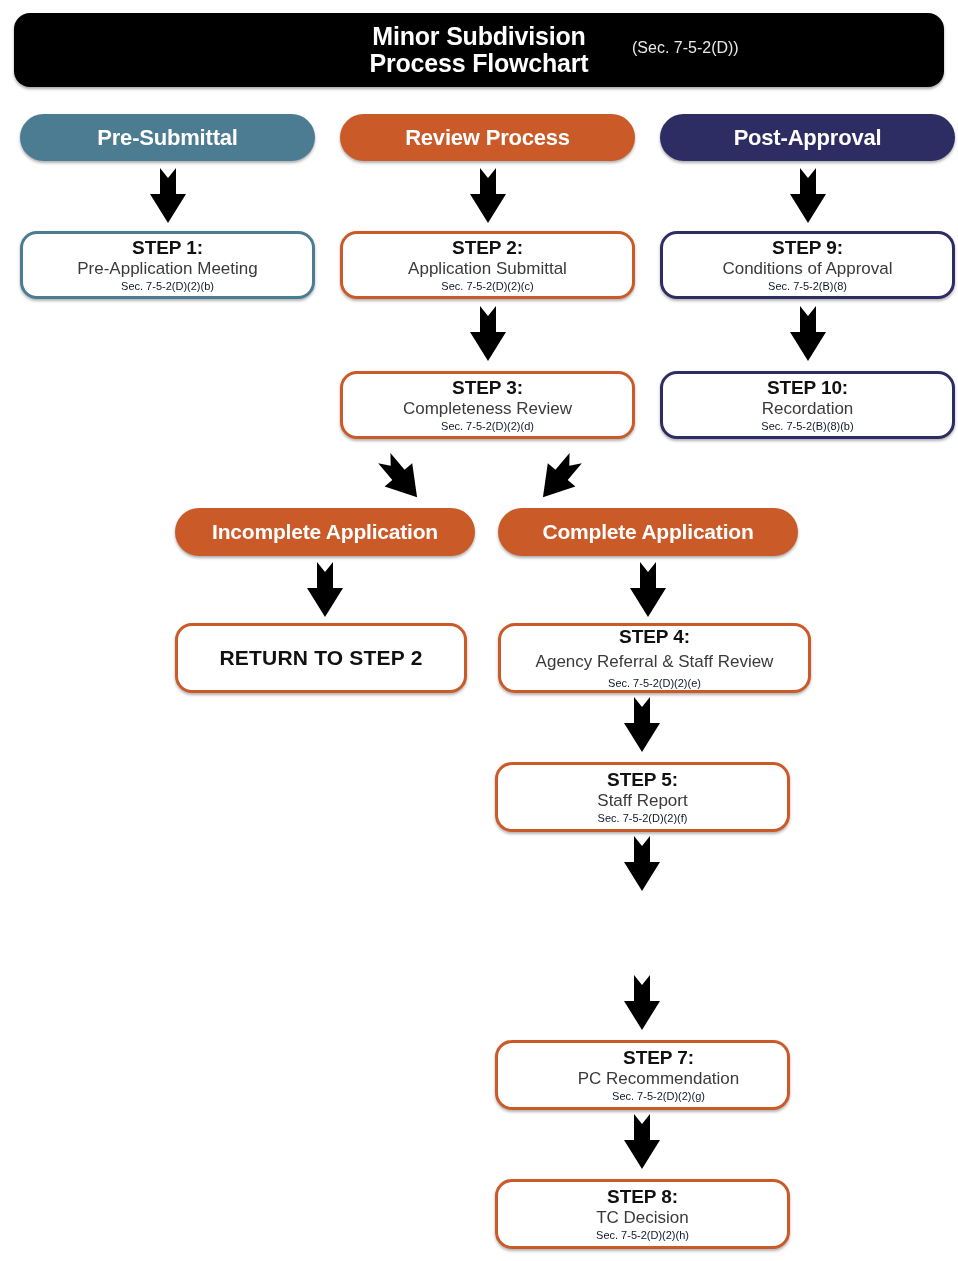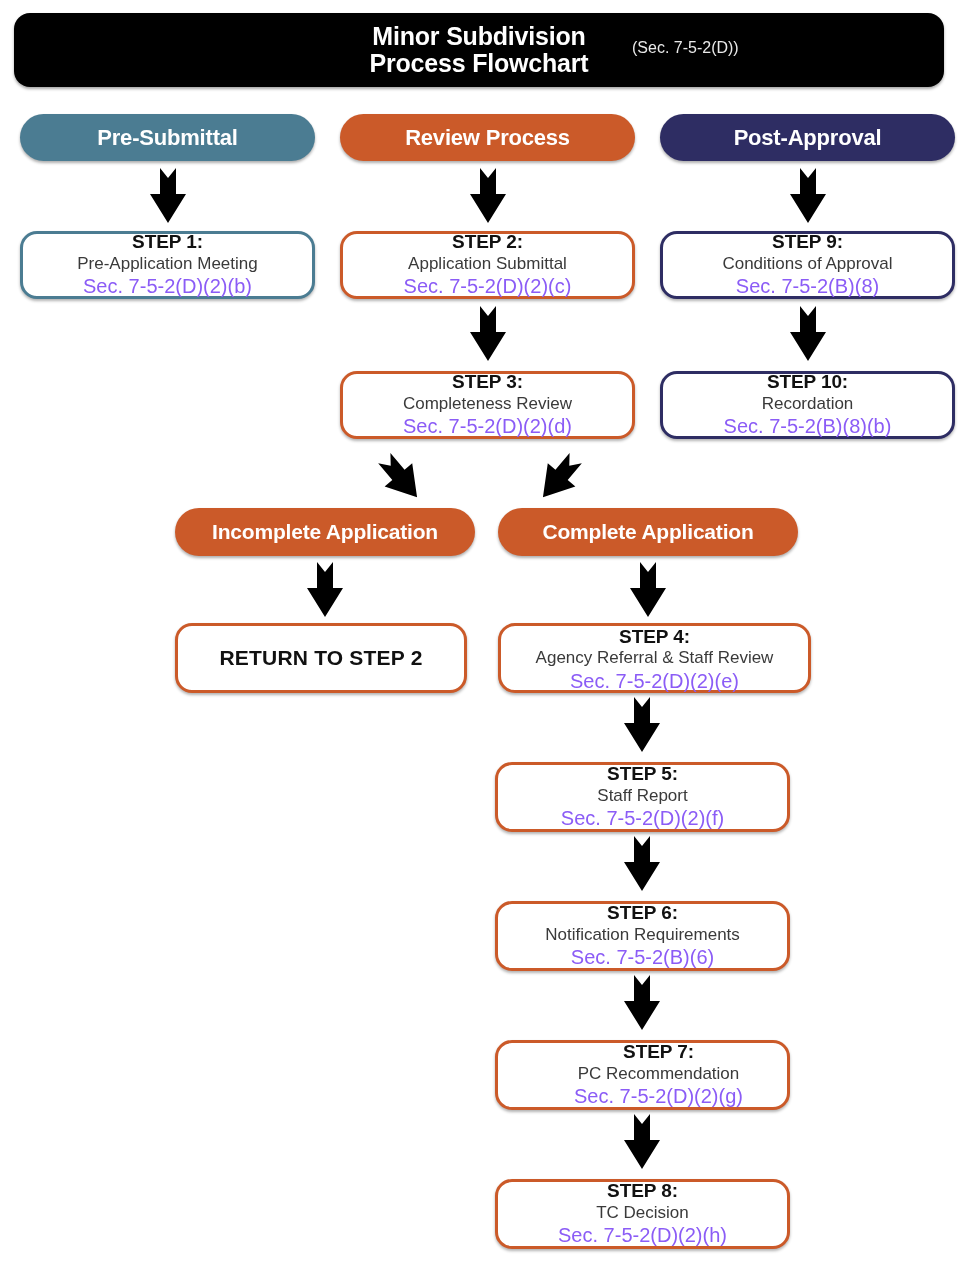--- a/index.html
+++ b/index.html
@@ -113,22 +113,22 @@
     color: #111111;
     line-height: 1.18;
     letter-spacing: -0.1px;
   }
   .step-line {
     font-size: 17px;
     color: #3a3a3a;
     line-height: 1.22;
   }
   .step-sec {
-    font-size: 20px;
-    color: #8b5cf6;
+    font-size: 11px;
+    color: #0f172a;
     line-height: 1.22;
   }
   .step-box.single .step-title {
     font-size: 21px;
     letter-spacing: 0.2px;
   }
 
   
   .arrow {
     position: absolute;
@@ -271,25 +271,20 @@
     <div class="step-line">Staff Report</div>
     <div class="step-sec">Sec. 7-5-2(D)(2)(f)</div>
   </div>
 
   <div class="arrow" style="left:622px; top:836px;">
     <svg width="40" height="56" viewBox="0 0 40 56" aria-hidden="true">
       <path d="M12 0 L20 10 L28 0 L28 26 L38 26 L20 55 L2 26 L12 26 Z" fill="#000000"></path>
     </svg>
   </div>
 
-  <div class="step-box" style="left:495px; top:901px; width:295px; height:70px; border-color:#cb5a29;">
-    <div class="step-title">STEP 6:</div>
-    <div class="step-line">Notification Requirements</div>
-    <div class="step-sec">Sec. 7-5-2(B)(6)</div>
-  </div>
 
   <div class="arrow" style="left:622px; top:975px;">
     <svg width="40" height="56" viewBox="0 0 40 56" aria-hidden="true">
       <path d="M12 0 L20 10 L28 0 L28 26 L38 26 L20 55 L2 26 L12 26 Z" fill="#000000"></path>
     </svg>
   </div>
 
   <div class="step-box" style="left:495px; top:1040px; width:295px; height:70px; border-color:#cb5a29;padding-left:32px;">
     <div class="step-title">STEP 7:</div>
     <div class="step-line">PC Recommendation</div>

